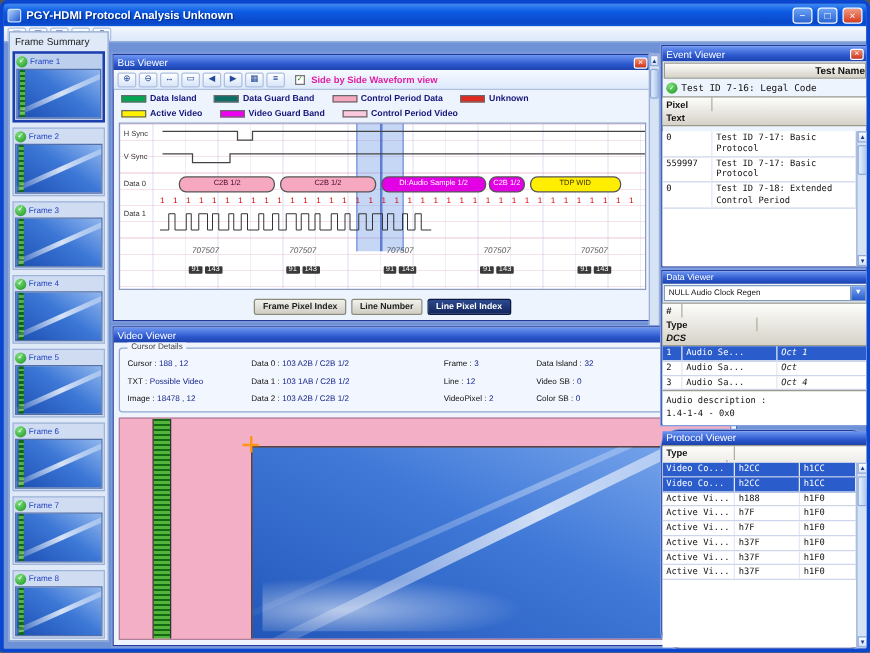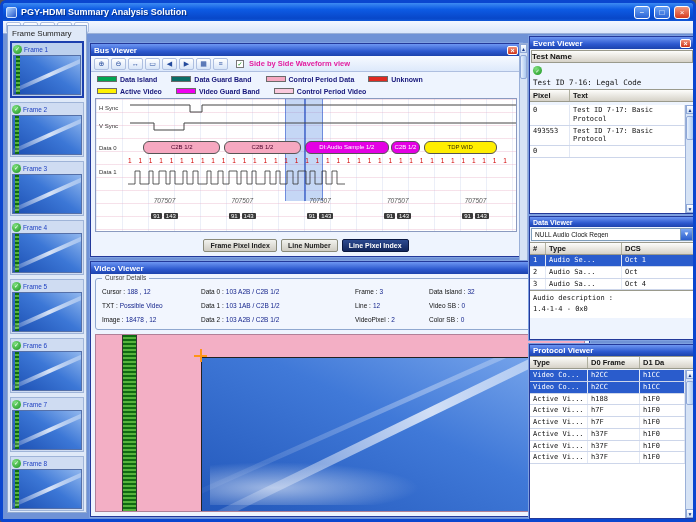--- a/index.html
+++ b/index.html
@@ -14,21 +14,21 @@
   .wtitle{flex:1;color:#fff;font-size:9px;font-weight:bold;text-shadow:1px 1px 1px #002a80;white-space:nowrap;overflow:hidden;}
   .winbtn{width:16px;height:13px;border:1px solid #fff;border-radius:3px;color:#fff;font-size:8px;line-height:11px;text-align:center;
     background:linear-gradient(180deg,#6ba3f5,#2b63d4);cursor:pointer;}
   .winbtn.close{background:linear-gradient(180deg,#f29a80,#d53b1e);}
 
   .menubar{position:absolute;top:18px;left:0;right:0;height:13px;background:linear-gradient(180deg,#f4f8ff,#dbe7fa);border-bottom:1px solid #9ab0d8;display:flex;align-items:center;gap:2px;padding:0 3px;}
   .tbico{width:15px;height:11px;font-size:7px;line-height:10px;text-align:center;color:#234a9c;border:1px solid #aebfe0;border-radius:2px;background:linear-gradient(180deg,#ffffff,#d8e5f8);cursor:pointer;}
 
   
   .panel{position:absolute;background:#eef4fe;border:1px solid #23399a;box-shadow:0 0 0 1px #7ea0e0;}
-  .ptitle{height:12px;display:flex;align-items:center;padding:0 3px;color:#fff;font-size:8px;font-weight:bold;
+  .ptitle{height:12px;display:flex;align-items:center;padding:0 3px;color:#fff;font-size:8px;font-weight:normal;
     background:linear-gradient(180deg,#6e97f2 0%,#2d59cf 60%,#1c43ad 100%);}
   .ptitle .px{margin-left:auto;width:11px;height:9px;font-size:7px;line-height:8px;text-align:center;color:#fff;background:linear-gradient(180deg,#f09078,#cf3318);border:1px solid #fff;border-radius:2px;cursor:pointer;}
 
   
   .sidebar{position:absolute;left:4px;top:22px;width:80px;bottom:6px;background:#dfe9f8;border:1px solid #8fa8d0;padding:2px;overflow:hidden;}
   .sb-title{font-size:8px;color:#222;text-align:left;padding:1px 2px 3px 2px;line-height:1.15;}
   .frame-item{border:1px solid #9fb4d8;background:#cfdcf2;margin-bottom:4px;padding:1px;cursor:pointer;}
   .frame-item.sel{border:2px solid #1c3fae;background:#bcd0ee;}
   .frame-head{display:flex;align-items:center;gap:2px;height:10px;}
   .check{width:9px;height:9px;border-radius:50%;background:radial-gradient(circle at 35% 30%,#7fe07f,#18921c);color:#fff;font-size:6px;line-height:9px;text-align:center;}
@@ -88,23 +88,23 @@
   .contrail.c2{top:18%;height:5px;opacity:.45;transform:rotate(-24deg);}
   .cloud{position:absolute;bottom:4%;left:2%;width:55%;height:28%;
     background:radial-gradient(ellipse at 30% 60%,rgba(255,255,255,.55),rgba(255,255,255,0) 70%);}
   .crosshair{position:absolute;left:98px;top:14px;width:13px;height:13px;}
   .crosshair i{position:absolute;background:#ff9416;}
   .crosshair .h{left:0;right:0;top:6px;height:2px;}
   .crosshair .v{top:0;bottom:0;left:6px;width:2px;}
 
   
   .eventv{left:526px;top:33px;width:166px;height:178px;}
-  .hdrbar{height:13px;margin:1px;background:linear-gradient(180deg,#fdfdfb,#d6d2c8);border:1px solid #9a9a8c;font-size:8px;font-weight:bold;text-align:left;line-height:12px;color:#111;}
-  .curtest{display:flex;gap:3px;padding:2px 3px;font-family:"DejaVu Sans Mono",monospace;font-size:7.5px;color:#111;line-height:1.2;flex-direction:column;}
-  .thead{display:flex;border-top:1px solid #9a9a8c;border-bottom:1px solid #9a9a8c;background:linear-gradient(180deg,#fdfdfb,#d6d2c8);}
+  .hdrbar{height:13px;margin:1px;background:linear-gradient(180deg,#fdfdfb,#d6d2c8);border:1px solid #9a9a8c;font-size:8px;font-weight:bold;text-align:right;line-height:12px;color:#111;}
+  .curtest{display:flex;gap:3px;padding:2px 3px;font-family:"DejaVu Sans Mono",monospace;font-size:7.5px;color:#111;line-height:1.2;}
+  .thead{display:flex;border-top:1px solid #9a9a8c;border-bottom:1px solid #9a9a8c;background:linear-gradient(180deg,#fdfdfb,#d6d2c8);flex-direction:column;}
   .thead div{font-size:7.5px;font-weight:bold;padding:1px 3px;border-right:1px solid #b0b0a0;color:#111;}
   .tbody{position:relative;background:#fff;}
   .trow{display:flex;border-bottom:1px solid #cdd6ea;font-family:"DejaVu Sans Mono",monospace;font-size:7px;color:#111;cursor:pointer;}
   .trow div{padding:1px 3px;border-right:1px solid #e2e8f4;overflow:hidden;line-height:1.25;}
   .trow.sel{background:#2a5ccc;color:#fff;}
   .ev-c0{width:40px;flex:none;}
   .ev-c1{flex:1;}
   .vscroll{position:absolute;width:9px;background:#d6e3f5;border-left:1px solid #9ab0d8;}
   .varrow{position:absolute;left:0;right:0;height:9px;font-size:5px;line-height:9px;text-align:center;color:#1a3a8c;
     background:linear-gradient(180deg,#ffffff,#cfe0f5);border:1px solid #8fa8d8;cursor:pointer;}
@@ -112,42 +112,42 @@
   .varrow.dn{bottom:0;}
   .vthumb{position:absolute;left:0;right:0;top:11px;height:24px;background:linear-gradient(90deg,#e8f1fd,#aac8f0);border:1px solid #8fa8d8;border-radius:2px;cursor:pointer;}
 
   .datav{left:526px;top:213px;width:166px;height:124px;}
   .datav .ptitle{height:10px;font-size:7px;}
   .combo{display:flex;margin:1px;border:1px solid #7f9db9;background:#fff;height:13px;align-items:center;cursor:pointer;}
   .combo .val{flex:1;font-size:6.5px;padding:0 3px;color:#111;white-space:nowrap;overflow:hidden;}
   .combo .btn{width:12px;height:100%;font-size:6px;line-height:11px;text-align:center;color:#fff;background:linear-gradient(180deg,#79a5f2,#2a5ccc);border-left:1px solid #7f9db9;}
   .dv-c0{width:16px;flex:none;}
   .dv-c1{width:76px;flex:none;}
-  .dv-c2{flex:1;}
+  .dv-c2{flex:1;font-style:italic;}
   .pktbox{background:#fff;border-top:1px solid #9a9a8c;padding:2px 3px;height:28px;font-family:"DejaVu Sans Mono",monospace;font-size:7px;color:#111;line-height:1.5;}
   .rawbar{display:flex;align-items:center;height:13px;margin:0 1px 1px 1px;background:linear-gradient(180deg,#fdfdfb,#d6d2c8);border:1px solid #9a9a8c;font-size:7.5px;font-weight:bold;padding:0 3px;color:#111;}
   .rawbar .btn{margin-left:auto;width:11px;height:10px;font-size:5px;line-height:9px;text-align:center;background:linear-gradient(180deg,#fff,#cfe0f5);border:1px solid #8fa8d8;cursor:pointer;}
 
-  .protov{left:526px;top:341px;width:166px;height:175px;}
+  .protov{left:526px;top:341px;width:166px;height:175px;border-radius:15px;}
   .protov .ptitle{height:11px;}
   .pv-c0{width:58px;flex:none;}
   .pv-c1{width:52px;flex:none;}
   .pv-c2{flex:1;}
   .pvbody{position:absolute;left:0;right:0;top:25px;bottom:0;background:#fff;overflow:hidden;}
 
   .centerscroll{position:absolute;left:516px;top:40px;bottom:6px;width:9px;background:#d6e3f5;border:1px solid #9ab0d8;}
 </style>
 </head>
 <body>
 
 <div class="stage">
 
   <div class="titlebar">
     <div class="app-icon"></div>
-    <div class="wtitle">PGY-HDMI Summary Analysis Solution</div>
+    <div class="wtitle">PGY-HDMI Protocol Analysis Unknown</div>
     <div class="winbtn">−</div>
     <div class="winbtn">□</div>
     <div class="winbtn close">×</div>
   </div>
 
   <div class="menubar">
     <div class="tbico">▤</div>
     <div class="tbico">▥</div>
     <div class="tbico">▦</div>
     <div class="tbico">≡</div>
@@ -496,26 +496,27 @@
     </div>
     <div class="tbody" style="position:absolute;left:0;right:0;top:68px;bottom:0;">
       <div style="margin-right:9px;">
 
           <div class="trow">
             <div class="ev-c0">0</div>
             <div class="ev-c1">Test ID 7-17: Basic Protocol</div>
           </div>
 
           <div class="trow">
-            <div class="ev-c0">493553</div>
+            <div class="ev-c0">559997</div>
             <div class="ev-c1">Test ID 7-17: Basic Protocol</div>
           </div>
 
           <div class="trow">
             <div class="ev-c0">0</div>
+            <div class="ev-c1">Test ID 7-18: Extended Control Period</div>
           </div>
         </div>
       <div class="vscroll" style="right:0;top:0;bottom:0;">
         <div class="varrow up">▲</div>
         <div class="vthumb"></div>
         <div class="varrow dn">▼</div>
       </div>
     </div>
   </div>
 

